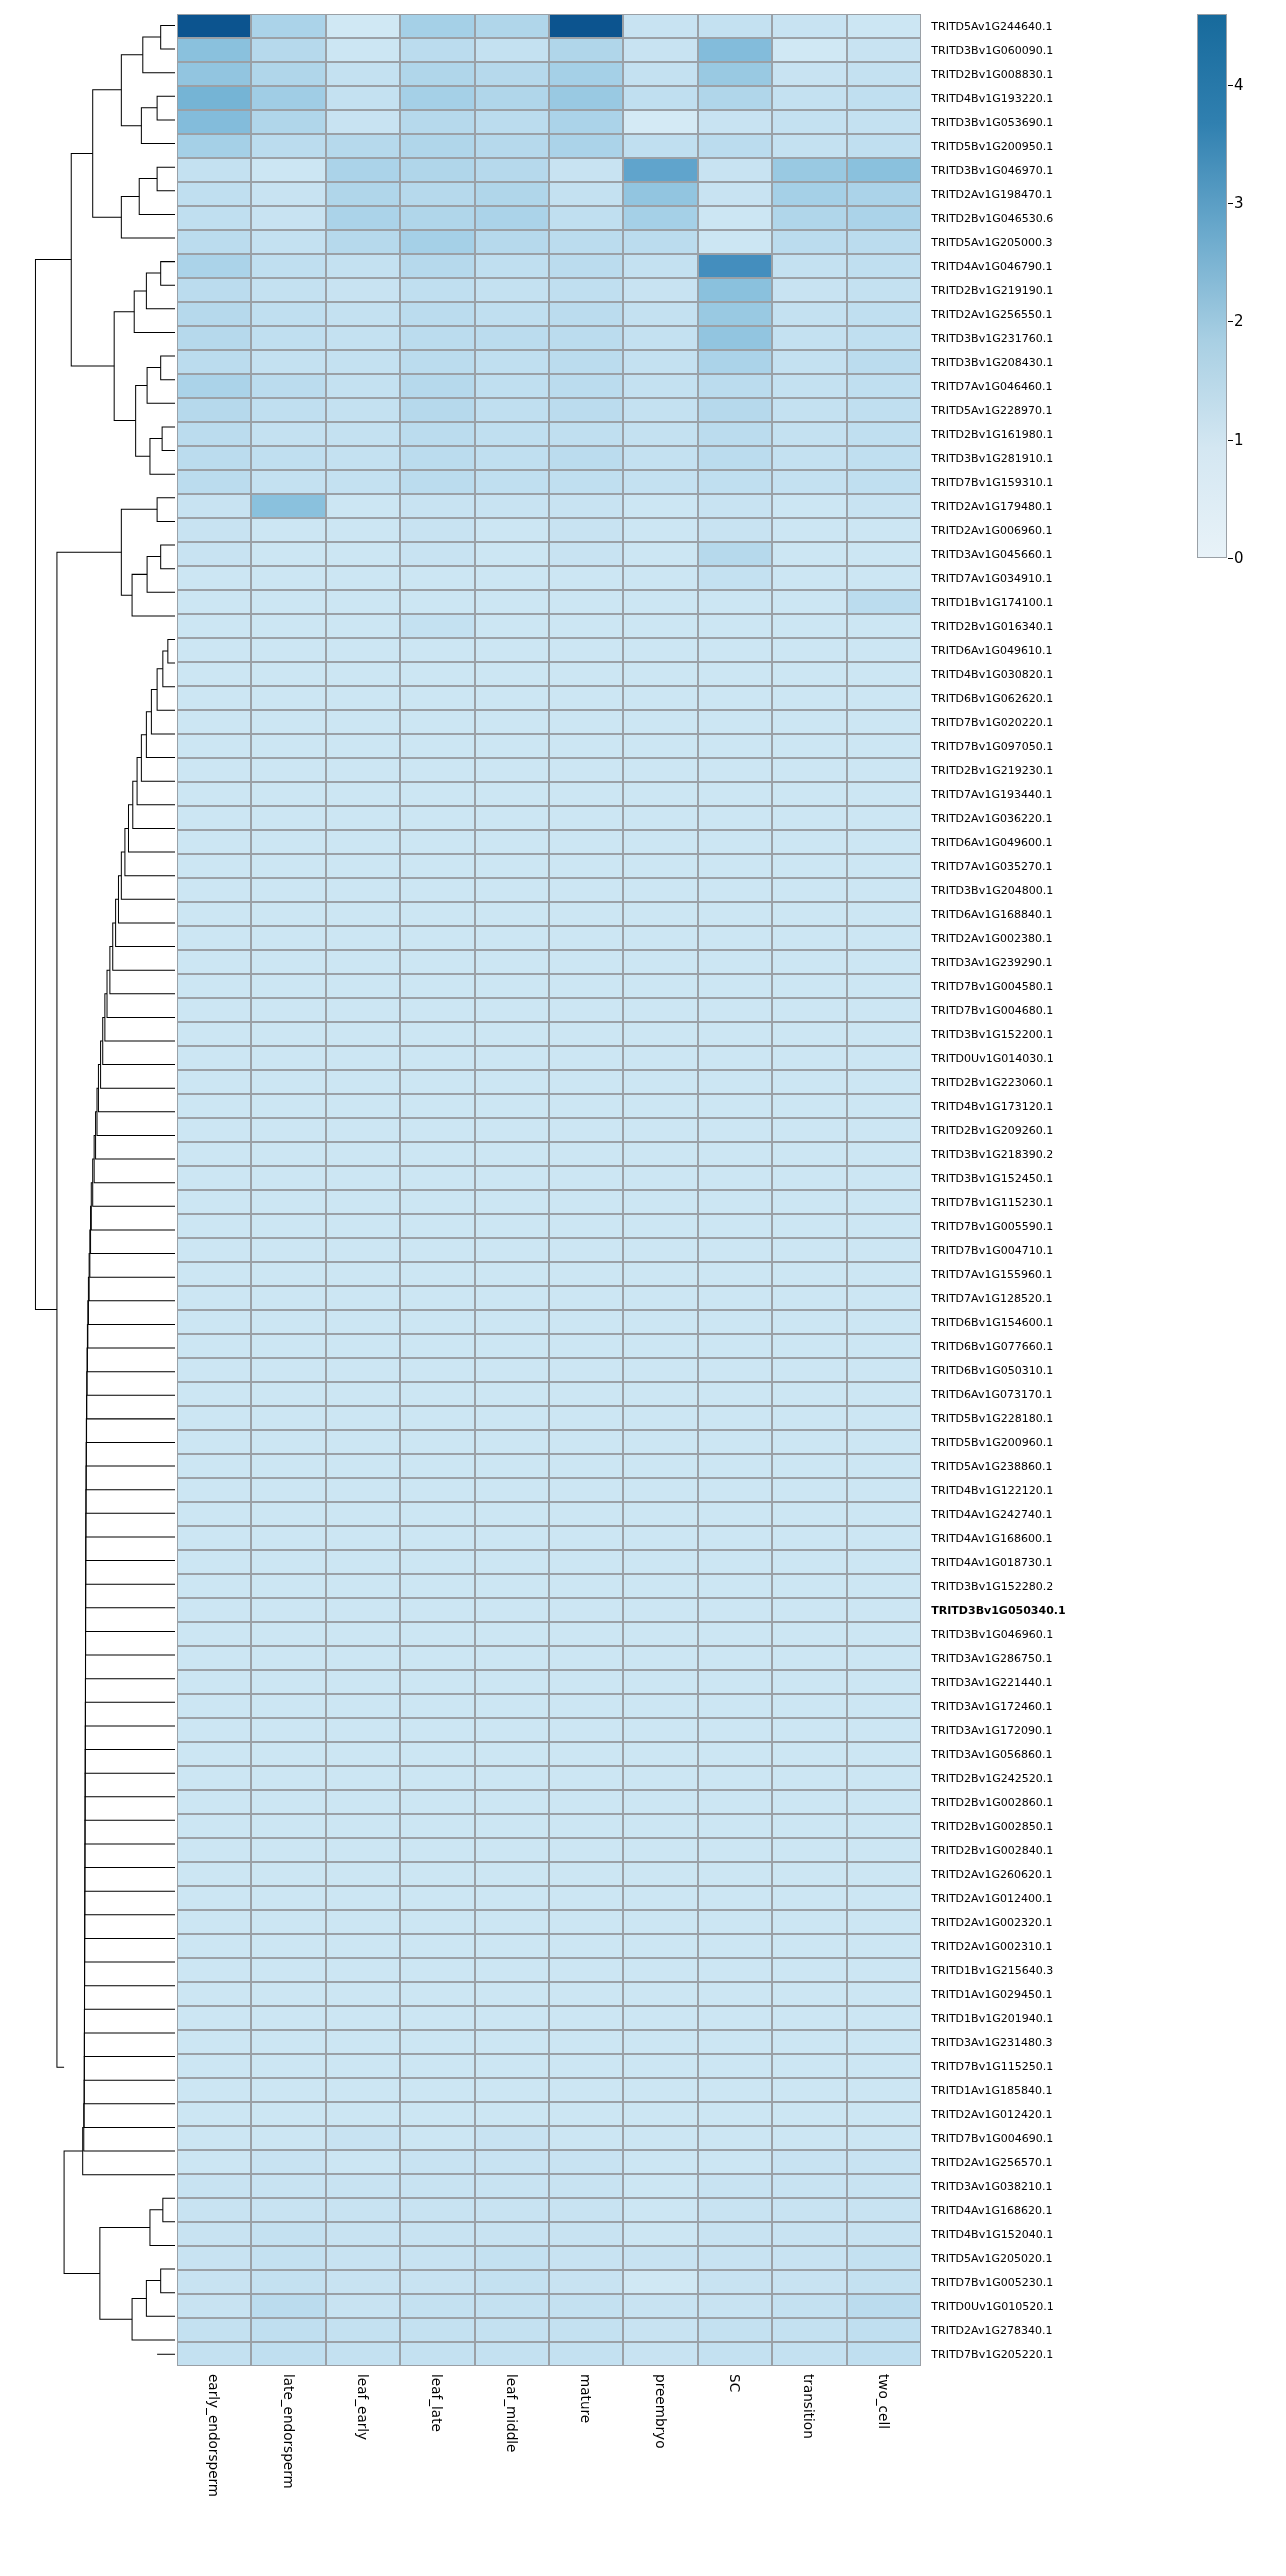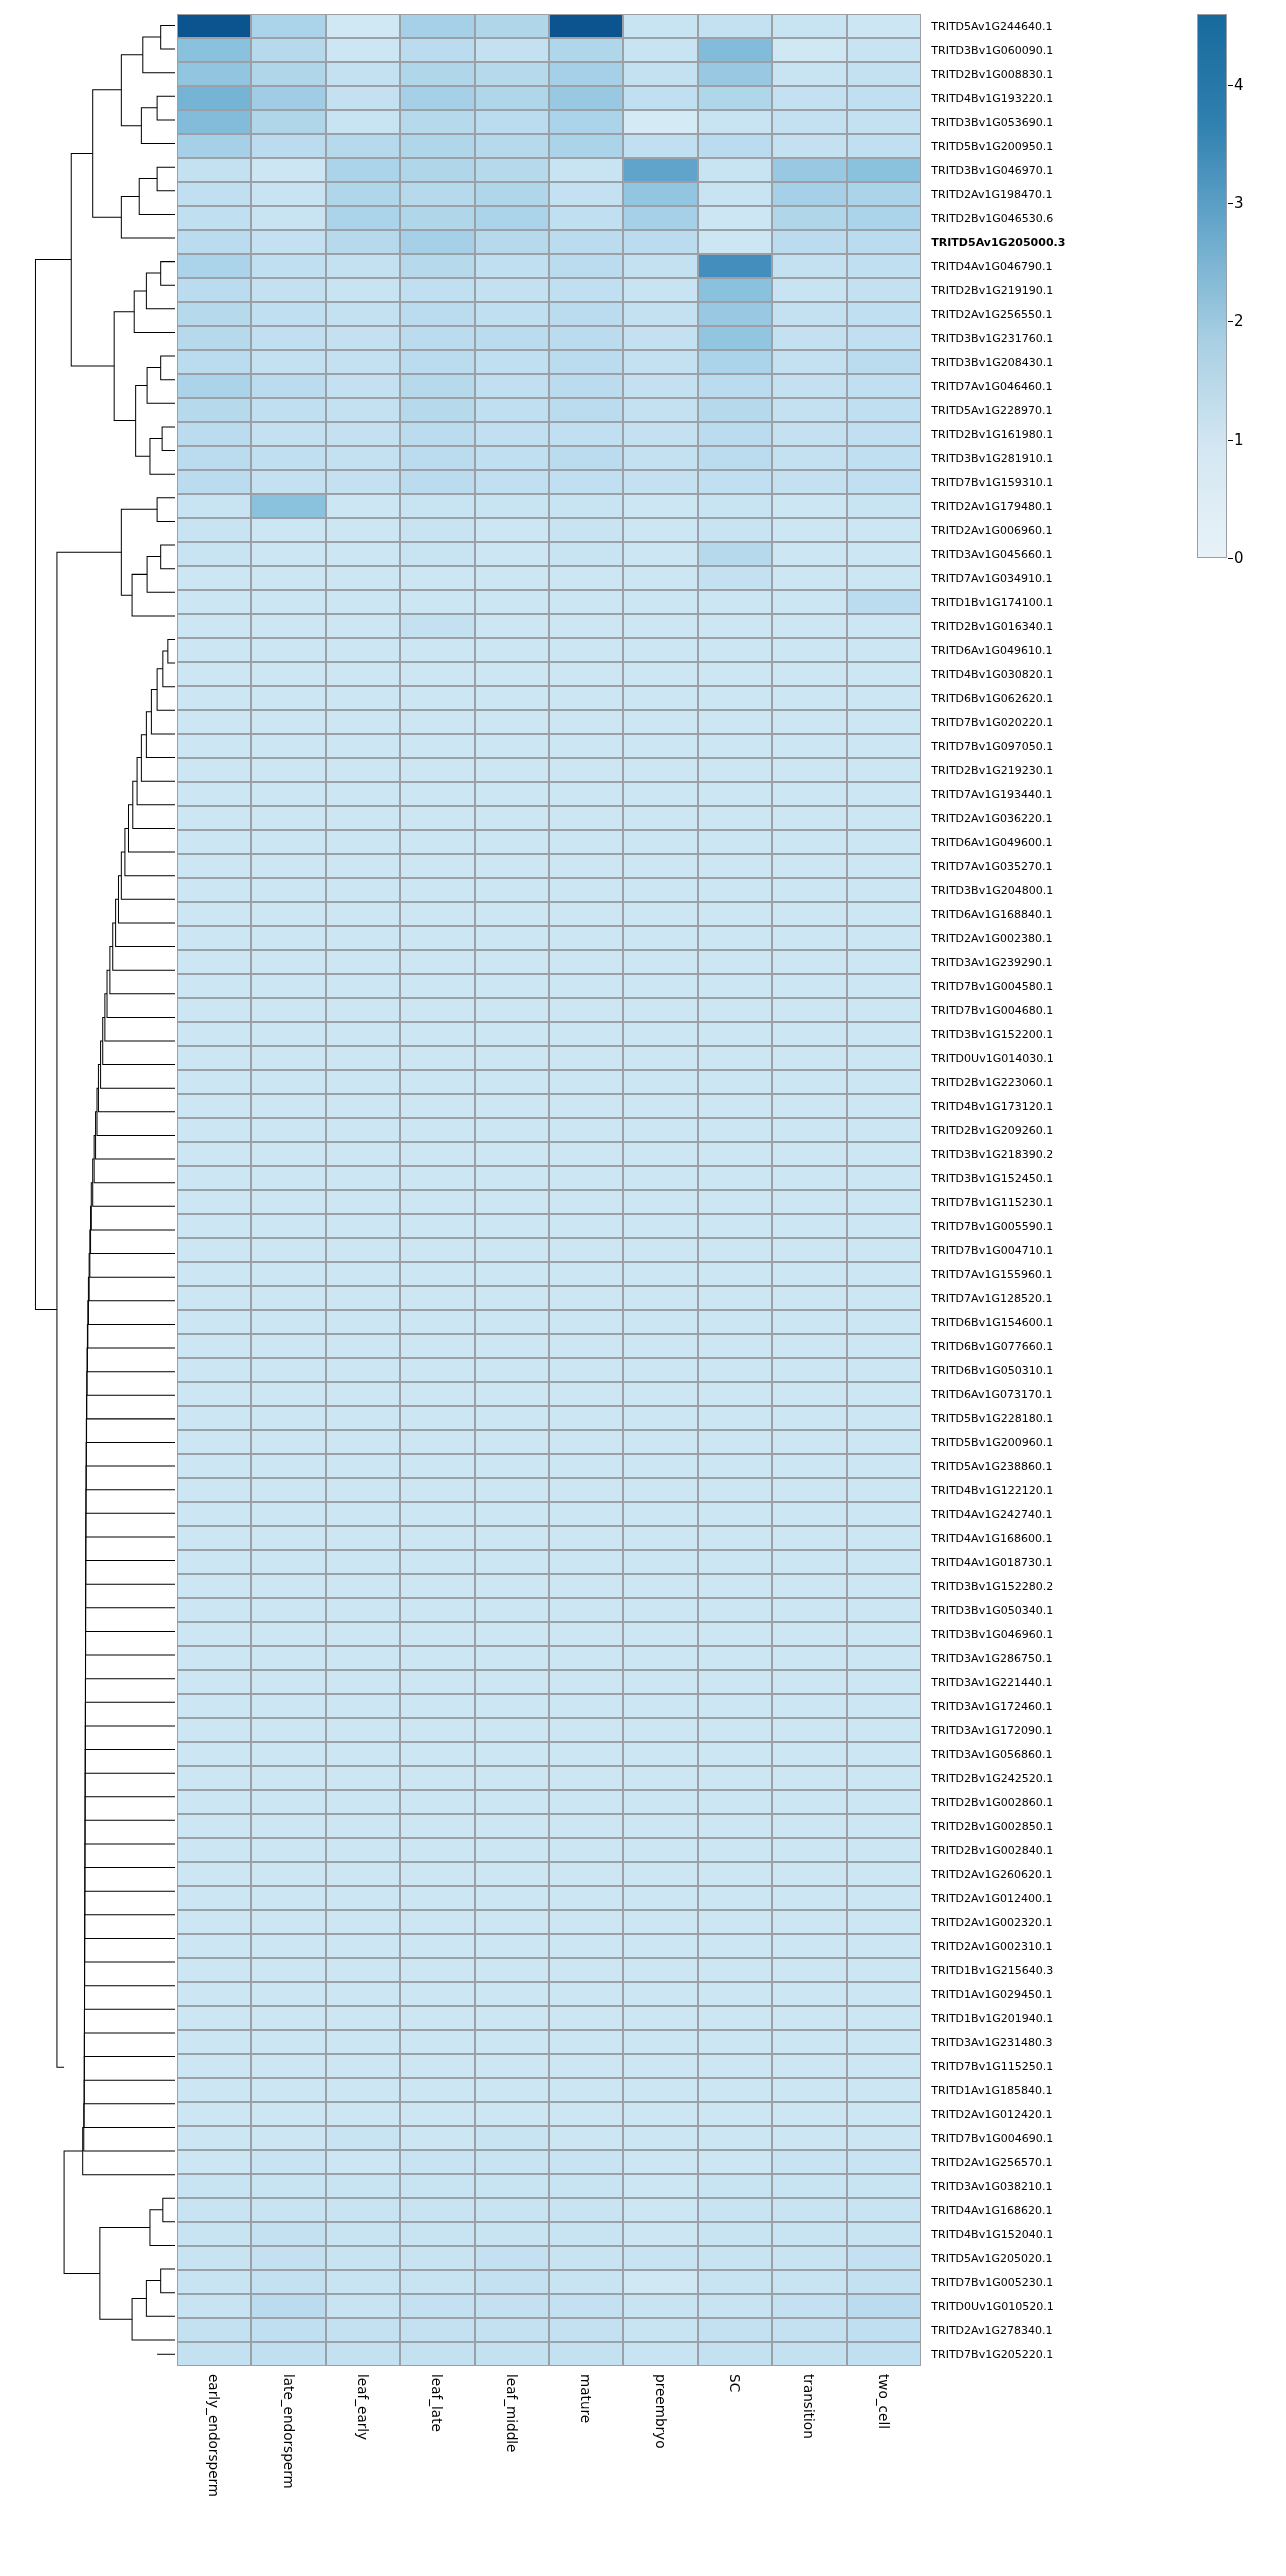--- a/index.html
+++ b/index.html
@@ -1341,21 +1341,21 @@
   <div id="rowlabels">
       <div class="rowlabel" style="height: 24px;">TRITD5Av1G244640.1</div>
       <div class="rowlabel" style="height: 24px;">TRITD3Bv1G060090.1</div>
       <div class="rowlabel" style="height: 24px;">TRITD2Bv1G008830.1</div>
       <div class="rowlabel" style="height: 24px;">TRITD4Bv1G193220.1</div>
       <div class="rowlabel" style="height: 24px;">TRITD3Bv1G053690.1</div>
       <div class="rowlabel" style="height: 24px;">TRITD5Bv1G200950.1</div>
       <div class="rowlabel" style="height: 24px;">TRITD3Bv1G046970.1</div>
       <div class="rowlabel" style="height: 24px;">TRITD2Av1G198470.1</div>
       <div class="rowlabel" style="height: 24px;">TRITD2Bv1G046530.6</div>
-      <div class="rowlabel" style="height: 24px; font-weight: bold;">TRITD5Av1G205000.3</div>
+      <div class="rowlabel" style="height: 24px;">TRITD5Av1G205000.3</div>
       <div class="rowlabel" style="height: 24px;">TRITD4Av1G046790.1</div>
       <div class="rowlabel" style="height: 24px;">TRITD2Bv1G219190.1</div>
       <div class="rowlabel" style="height: 24px;">TRITD2Av1G256550.1</div>
       <div class="rowlabel" style="height: 24px;">TRITD3Bv1G231760.1</div>
       <div class="rowlabel" style="height: 24px;">TRITD3Bv1G208430.1</div>
       <div class="rowlabel" style="height: 24px;">TRITD7Av1G046460.1</div>
       <div class="rowlabel" style="height: 24px;">TRITD5Av1G228970.1</div>
       <div class="rowlabel" style="height: 24px;">TRITD2Bv1G161980.1</div>
       <div class="rowlabel" style="height: 24px;">TRITD3Bv1G281910.1</div>
       <div class="rowlabel" style="height: 24px;">TRITD7Bv1G159310.1</div>
@@ -1398,21 +1398,21 @@
       <div class="rowlabel" style="height: 24px;">TRITD6Bv1G050310.1</div>
       <div class="rowlabel" style="height: 24px;">TRITD6Av1G073170.1</div>
       <div class="rowlabel" style="height: 24px;">TRITD5Bv1G228180.1</div>
       <div class="rowlabel" style="height: 24px;">TRITD5Bv1G200960.1</div>
       <div class="rowlabel" style="height: 24px;">TRITD5Av1G238860.1</div>
       <div class="rowlabel" style="height: 24px;">TRITD4Bv1G122120.1</div>
       <div class="rowlabel" style="height: 24px;">TRITD4Av1G242740.1</div>
       <div class="rowlabel" style="height: 24px;">TRITD4Av1G168600.1</div>
       <div class="rowlabel" style="height: 24px;">TRITD4Av1G018730.1</div>
       <div class="rowlabel" style="height: 24px;">TRITD3Bv1G152280.2</div>
-      <div class="rowlabel" style="height: 24px;">TRITD3Bv1G050340.1</div>
+      <div class="rowlabel" style="height: 24px; font-weight: bold;">TRITD3Bv1G050340.1</div>
       <div class="rowlabel" style="height: 24px;">TRITD3Bv1G046960.1</div>
       <div class="rowlabel" style="height: 24px;">TRITD3Av1G286750.1</div>
       <div class="rowlabel" style="height: 24px;">TRITD3Av1G221440.1</div>
       <div class="rowlabel" style="height: 24px;">TRITD3Av1G172460.1</div>
       <div class="rowlabel" style="height: 24px;">TRITD3Av1G172090.1</div>
       <div class="rowlabel" style="height: 24px;">TRITD3Av1G056860.1</div>
       <div class="rowlabel" style="height: 24px;">TRITD2Bv1G242520.1</div>
       <div class="rowlabel" style="height: 24px;">TRITD2Bv1G002860.1</div>
       <div class="rowlabel" style="height: 24px;">TRITD2Bv1G002850.1</div>
       <div class="rowlabel" style="height: 24px;">TRITD2Bv1G002840.1</div>

